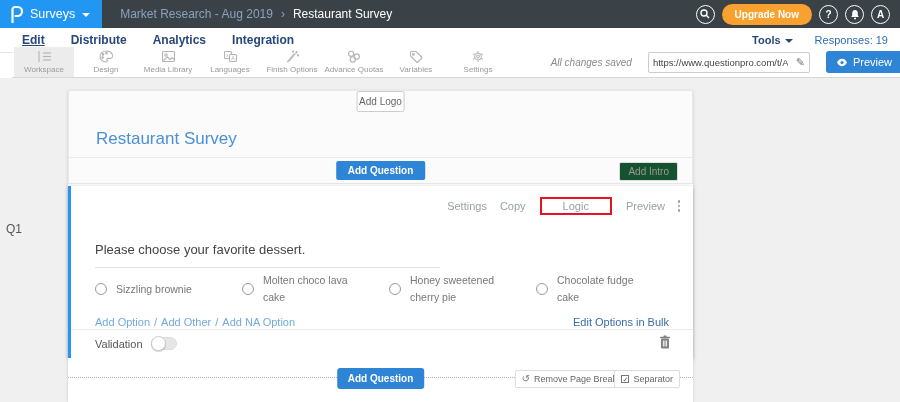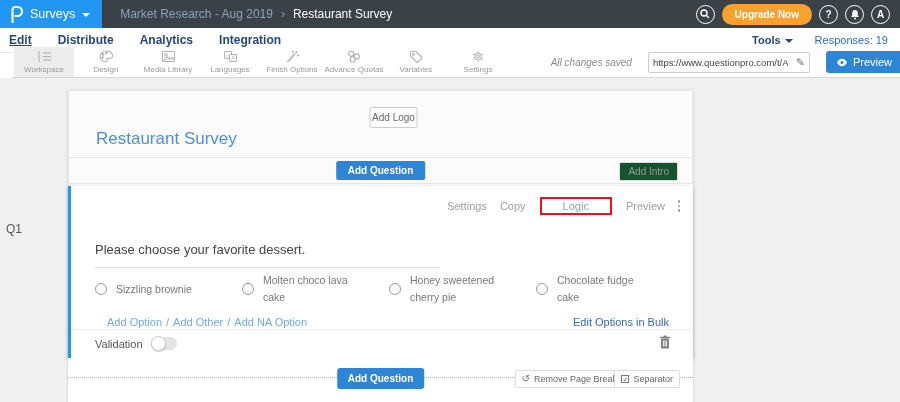--- a/index.html
+++ b/index.html
@@ -15,21 +15,21 @@
   .caret-down-white { width:0; height:0; border-left:4px solid transparent; border-right:4px solid transparent; border-top:4px solid #fff; margin-top:2px; }
   .breadcrumb { display:flex; align-items:center; gap:8px; margin-left:18px; font-size:12px; }
   .crumb-parent { color:#8aa3bd; cursor:pointer; }
   .crumb-sep { color:#8aa3bd; font-size:12px; }
   .crumb-current { color:#ffffff; }
   .top-right { margin-left:auto; display:flex; align-items:center; gap:7px; padding-right:10px; }
   .circle-btn { width:19px; height:19px; border:1.5px solid #fff; border-radius:50%; display:flex; align-items:center; justify-content:center; color:#fff; font-size:10px; font-weight:bold; cursor:pointer; background:transparent; }
   .upgrade-btn { background:#f9a12e; color:#fff; font-size:10px; font-weight:bold; border:none; border-radius:11px; padding:5px 13px; cursor:pointer; }
 
   
-  .navrow { position:absolute; top:28px; left:0; width:900px; height:25px; background:#fff; border-bottom:1px solid #e3e3e3; display:flex; align-items:center; font-size:12px; }
+  .navrow { position:absolute; top:28px; left:0; width:900px; height:25px; background:#fff; border-bottom:1px solid #e3e3e3; display:flex; align-items:center; font-size:12px;padding-left:13px; }
   .nav-tabs { display:flex; gap:26px; padding-left:9px; }
   .nav-tab { color:#27477b; font-weight:bold; cursor:pointer; }
   .nav-tab.active { text-decoration:underline; }
   .nav-right { margin-left:auto; display:flex; align-items:center; gap:22px; padding-right:12px; font-size:11px; }
   .tools-label { color:#27477b; font-weight:bold; display:flex; align-items:center; gap:4px; cursor:pointer; }
   .caret-down-navy { width:0; height:0; border-left:4px solid transparent; border-right:4px solid transparent; border-top:4px solid #27477b; margin-top:1px; }
   .responses-label { color:#2e6cb5; cursor:pointer; }
 
   
   .toolbar { position:absolute; top:47px; left:12px; width:900px; height:31px; background:#fff; border-bottom:1px solid #d7d7d7; display:flex; align-items:stretch; }
@@ -43,39 +43,39 @@
   .url-input { border:none; outline:none; flex:1; font-size:9.5px; color:#444; padding:0 4px; font-family:"Liberation Sans",sans-serif; min-width:0; }
   .pencil-icon { font-size:11px; color:#777; padding:0 4px; cursor:pointer; }
   .preview-btn { background:#2e84d5; color:#fff; border:none; border-radius:3px; font-size:11px; padding:5px 10px; display:flex; align-items:center; gap:5px; cursor:pointer; }
 
   
   .canvas { position:absolute; top:78px; left:0; width:900px; height:324px; background:#f0f0f0; }
   .q-label { position:absolute; left:6px; top:144px; font-size:12px; color:#555; }
 
   .card { position:absolute; left:68px; top:12px; width:625px; height:312px; background:#fff; box-shadow:0 1px 3px rgba(0,0,0,.15); }
   .logo-section { position:relative; height:68px; background:#fbfbfb; border:1px solid #e8e8e8; }
-  .add-logo-btn { position:absolute; left:50%; transform:translateX(-50%); top:16px; background:#fff; border:1px solid #ccc; border-radius:2px; font-size:10px; color:#666; padding:4px 2px; cursor:pointer;margin-left:13px; }
+  .add-logo-btn { position:absolute; left:50%; transform:translateX(-50%); top:0; background:#fff; border:1px solid #ccc; border-radius:2px; font-size:10px; color:#666; padding:4px 2px; cursor:pointer; }
   .survey-title { position:absolute; left:27px; top:38px; font-size:17px; color:#4a90d9; }
   .intro-row { position:relative; height:26px; background:#fbfbfb; border:1px solid #e8e8e8; border-top:none; }
   .add-question-btn { position:absolute; left:50%; transform:translateX(-50%); top:3px; background:#2e84d5; color:#fff; border:none; border-radius:2px; font-size:10px; font-weight:bold; padding:4px 12px; cursor:pointer; }
   .add-intro-btn { position:absolute; right:14px; top:4px; background:#14532d; border:1px solid #ddd; border-radius:2px; font-size:10px; color:#999; padding:3px 8px; cursor:pointer; }
 
   
   .question-block { position:relative; margin-top:2px; height:172px; background:#fff; border-left:3px solid #2196f3; box-shadow:0 1px 4px rgba(0,0,0,.25); }
   .q-actions { position:absolute; top:11px; right:28px; display:flex; align-items:center; gap:13px; font-size:11px; color:#9aa0a6; }
   .q-action { cursor:pointer; }
   .q-action.highlighted { border:2px solid #e8131d; padding:1px 21px; margin:0 1px; }
   .kebab-menu { position:absolute; top:12px; right:11px; display:flex; flex-direction:column; gap:2px; cursor:pointer; padding:2px; }
   .kebab-menu i { width:2.5px; height:2.5px; border-radius:50%; background:#9aa0a6; }
   .q-text { position:absolute; left:24px; top:56px; font-size:13px; color:#444; width:345px; border-bottom:1px solid #e0e0e0; padding-bottom:10px; cursor:text; }
   .options-row { position:absolute; left:24px; top:86px; display:flex; width:588px; }
   .option { width:147px; display:flex; align-items:center; gap:9px; cursor:pointer; }
   .radio { width:12px; height:12px; border:1px solid #999; border-radius:50%; background:#fff; flex:none; }
   .option-label { font-size:10.5px; color:#777; line-height:1.65; max-width:92px; }
-  .opt-links { position:absolute; left:36px; top:130px; font-size:11px; color:#72a9dd; display:flex; gap:4px; }
+  .opt-links { position:absolute; left:24px; top:130px; font-size:11px; color:#72a9dd; display:flex; gap:4px; }
   .opt-link { cursor:pointer; }
   .bulk-link { position:absolute; right:24px; top:130px; font-size:11px; color:#3a6ba8; cursor:pointer; }
   .q-divider { position:absolute; left:0; right:0; top:143px; border-top:1px solid #ececec; }
   .validation-row { position:absolute; left:24px; top:151px; display:flex; align-items:center; gap:8px; }
   .validation-label { font-size:11px; color:#555; }
   .toggle { position:relative; width:26px; height:13px; background:#e6e6e6; border:1px solid #ddd; border-radius:7px; cursor:pointer; }
   .toggle-knob { position:absolute; left:-1px; top:-2px; width:15px; height:15px; background:#fff; border:1px solid #ccc; border-radius:50%; box-shadow:0 1px 1px rgba(0,0,0,.2); }
   .trash-btn { position:absolute; right:22px; top:149px; cursor:pointer; background:none; border:none; }
 
   

